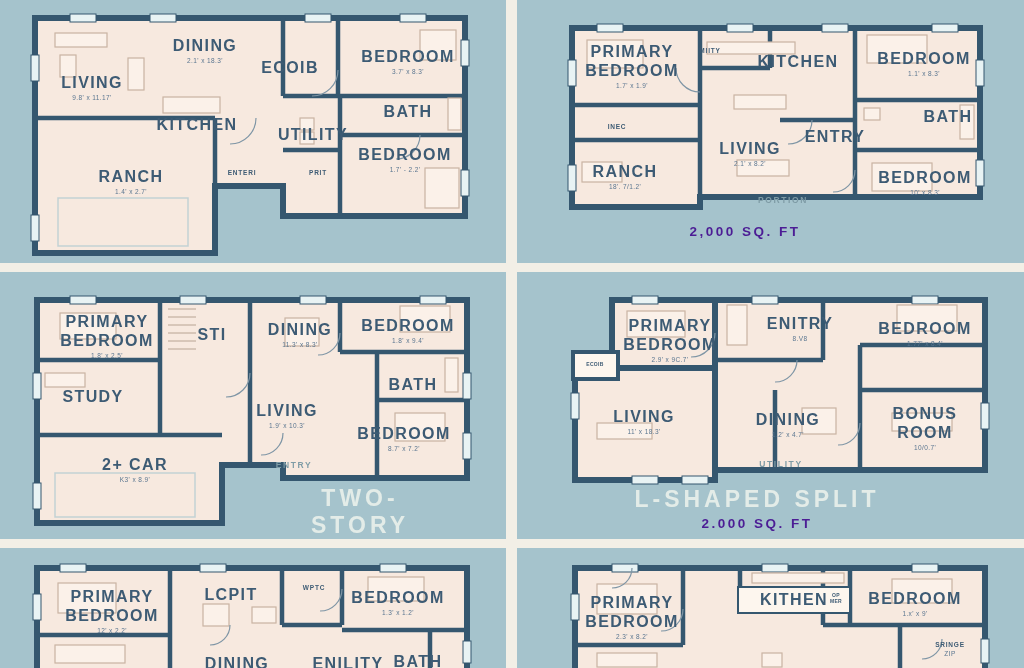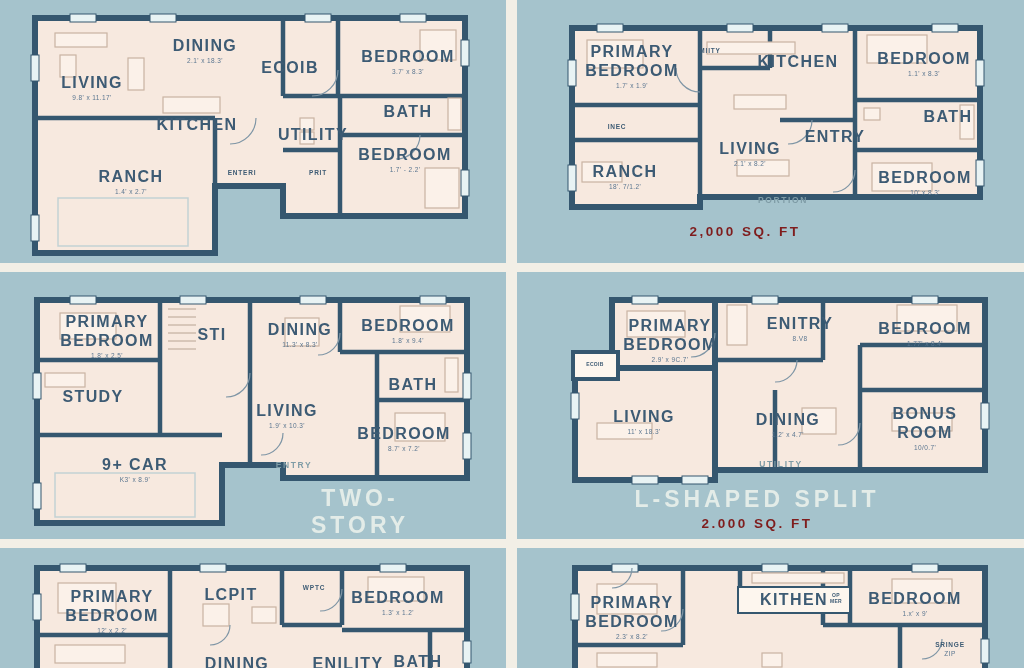--- a/index.html
+++ b/index.html
@@ -10,21 +10,21 @@
   .divider{position:absolute;background:var(--divider,#f2efe6);z-index:5;}
   .lbl{position:absolute;transform:translate(-50%,-50%);text-align:center;z-index:3;
        display:flex;flex-direction:column;align-items:center;line-height:1.18;white-space:pre-line;pointer-events:none;}
   .rn{font-weight:bold;font-size:16px;letter-spacing:1.4px;color:var(--label,#3d5b74);}
   .rd{font-size:6.5px;letter-spacing:.4px;color:#5a7690;margin-top:1px;}
   .sm .rn{font-size:6.5px;letter-spacing:.8px;}
   .tiny .rn{font-size:5px;letter-spacing:.3px;}
   .out .rn{color:#7f9ca6;font-size:8.5px;letter-spacing:1.6px;padding-left:26px;}
   .caption{position:absolute;transform:translate(-50%,0);text-align:center;z-index:4;}
   .cap-title{font-weight:bold;font-size:23px;letter-spacing:4px;color:var(--title,#e3ece8);}
-  .cap-sub{font-weight:bold;font-size:13.5px;letter-spacing:2.5px;color:#7f1d1d;margin-top:3px;}
+  .cap-sub{font-weight:bold;font-size:13.5px;letter-spacing:2.5px;color:#4c1d95;margin-top:3px;}
 </style>
 </head>
 <body>
 
 <div id="stage">
 
   <div class="cell" style="left:0;top:0;height:263px;">
     <svg width="512" height="263" viewBox="0 0 512 263">
       <path d="M35 18 H465 V216 H283 V186 H215 V253 H35 Z" fill="#f7e9df" stroke="#35576f" stroke-width="6"></path>
       <g stroke="#35576f" stroke-width="4.5" fill="none">
@@ -187,21 +187,21 @@
     </svg>
     <div class="lbl" style="left:107px;top:63px"><span class="rn">PRIMARY
 BEDROOM</span><span class="rd">1.8' x 2.5'</span></div>
     <div class="lbl" style="left:212px;top:62px"><span class="rn">STI</span></div>
     <div class="lbl" style="left:300px;top:62px"><span class="rn">DINING</span><span class="rd">11.3' x 8.3'</span></div>
     <div class="lbl" style="left:408px;top:58px"><span class="rn">BEDROOM</span><span class="rd">1.8' x 9.4'</span></div>
     <div class="lbl" style="left:93px;top:124px"><span class="rn">STUDY</span></div>
     <div class="lbl" style="left:287px;top:143px"><span class="rn">LIVING</span><span class="rd">1.9' x 10.3'</span></div>
     <div class="lbl" style="left:413px;top:112px"><span class="rn">BATH</span></div>
     <div class="lbl" style="left:404px;top:166px"><span class="rn">BEDROOM</span><span class="rd">8.7' x 7.2'</span></div>
-    <div class="lbl" style="left:135px;top:197px"><span class="rn">9+ CAR</span><span class="rd">K3' x 8.9'</span></div>
+    <div class="lbl" style="left:135px;top:197px"><span class="rn">2+ CAR</span><span class="rd">K3' x 8.9'</span></div>
     <div class="lbl out" style="left:281px;top:192px"><span class="rn">ENTRY</span></div>
     <div class="caption" style="left:360px;top:212px">
       <div class="cap-title">TWO-STORY</div>
 
     </div>
   </div>
 
   <div class="cell" style="left:512px;top:273px;height:266px;">
     <svg width="512" height="266" viewBox="0 0 512 266">
       <g fill="#f7e9df" stroke="#35576f" stroke-width="6">

